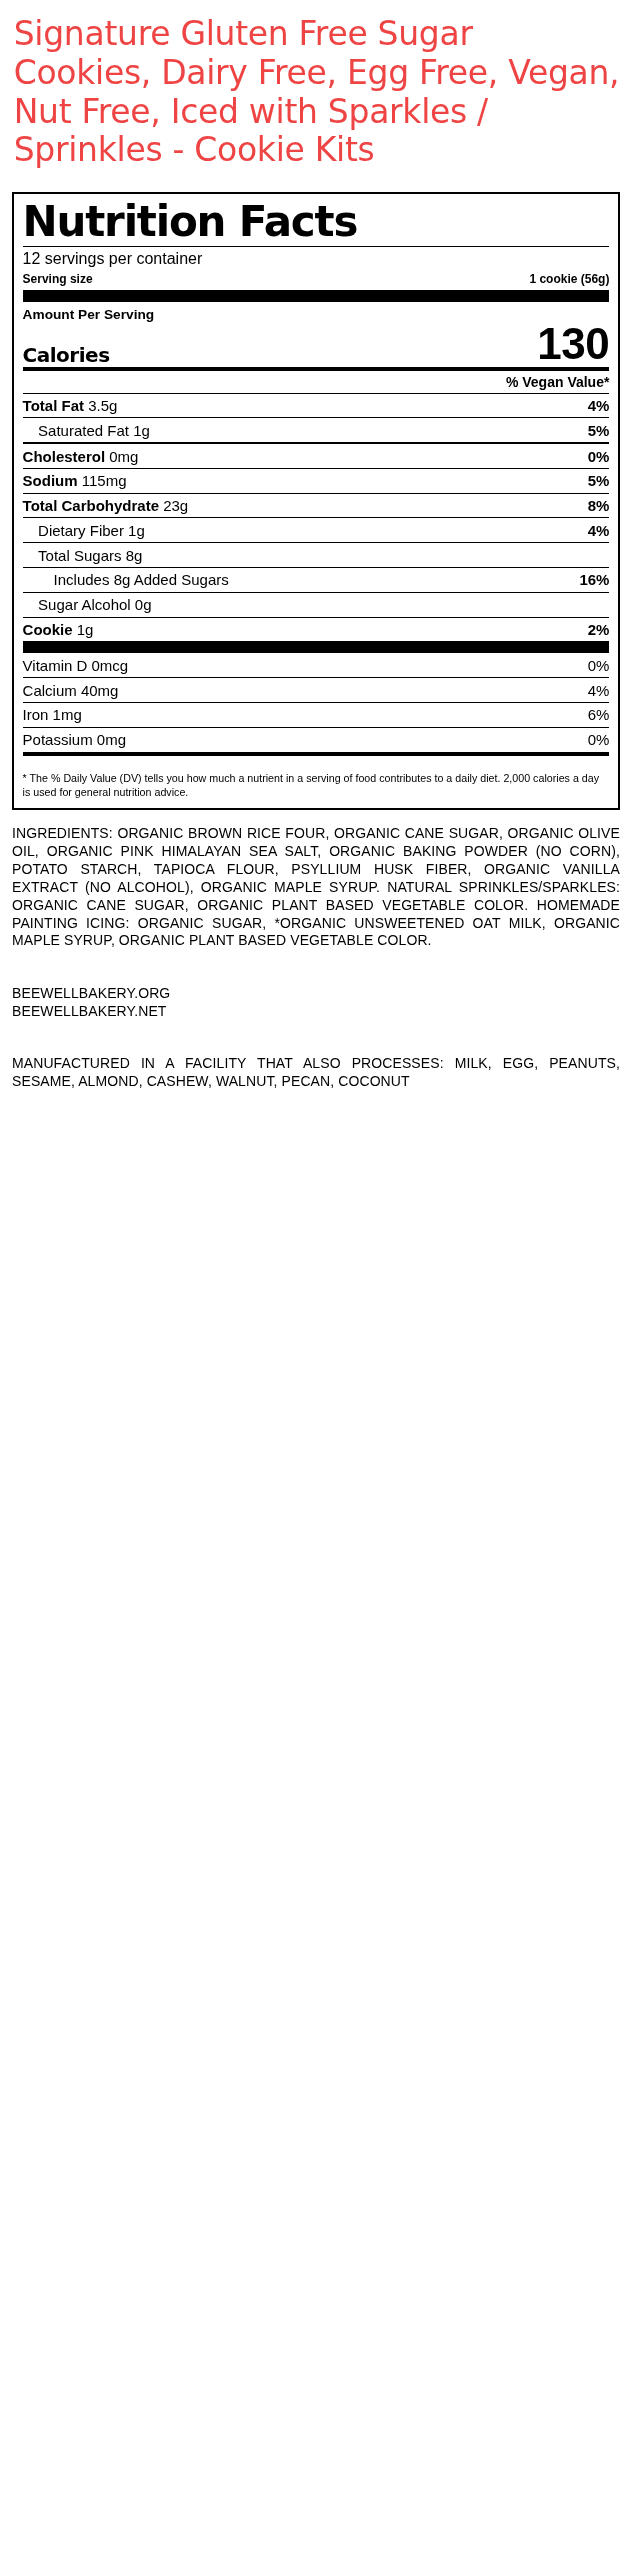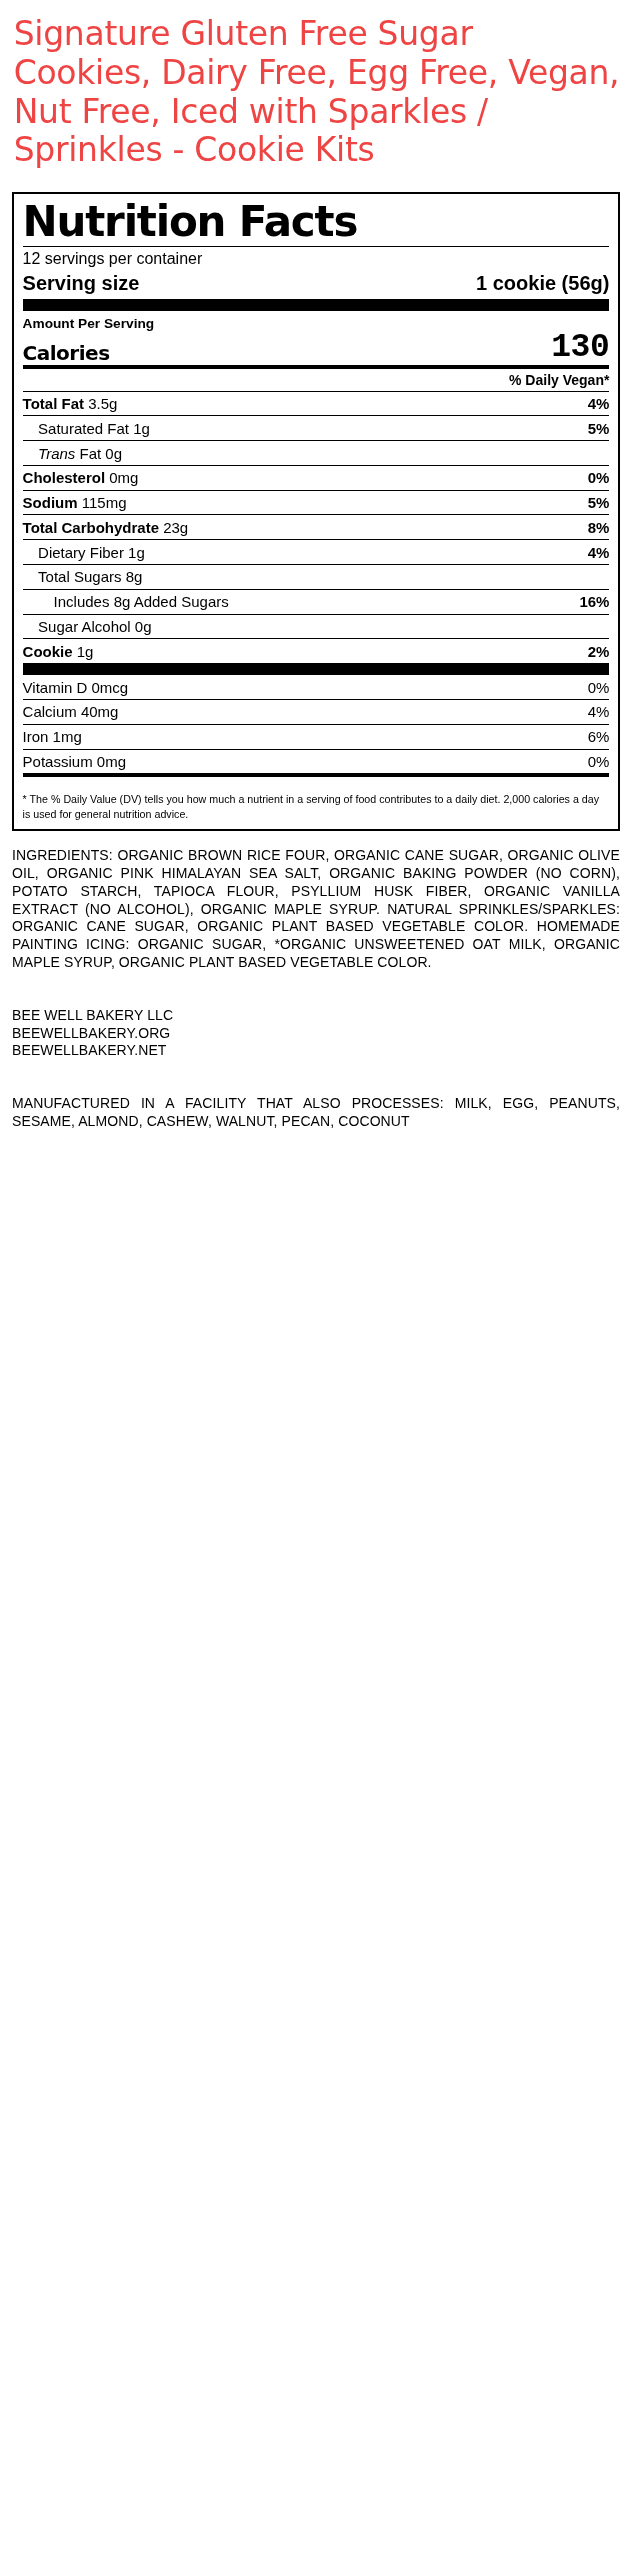--- a/index.html
+++ b/index.html
@@ -49,21 +49,21 @@
   .rule-med { border-bottom: 4.3px solid #000; }
   .rule-thick { border-bottom: 12px solid #000; }
 
   .servings {
     font-size: 16px;
     padding: 2.6px 0 2.6px 0;
   }
   .serving-size {
     display: flex;
     justify-content: space-between;
-    font-size: 20px;
+    font-size: 12px;
     font-weight: 700;
     padding: 1.7px 0 3.4px 0;
   }
   .serving-size .sz-label { letter-spacing: 0; }
   .serving-size .sz-value { font-weight: 700; }
 
   .amount-per {
     font-size: 13.7px;
     font-weight: 700;
     padding: 5px 0 0 0;
@@ -75,22 +75,22 @@
     padding-bottom: 1.7px;
   }
   .calories-label {
     font-family: "DejaVu Sans", sans-serif;
     font-size: 20px;
     font-weight: 700;
     letter-spacing: -0.5px;
     line-height: 1.05;
   }
   .calories-value {
-    font-family: Liberation Mono, monospace;
-    font-size: 33px;
+    font-family: Liberation Sans, sans-serif;
+    font-size: 44px;
     font-weight: 700;
     line-height: 1;
     letter-spacing: -0.4px;
     margin-left: 21px;
   }
   .dv-header {
     text-align: right;
     font-size: 14px;
     font-weight: 700;
     padding: 2.6px 0 2.6px 0;
@@ -153,38 +153,34 @@
 
     <div class="amount-per">Amount Per Serving</div>
 
     <div class="calories-row">
       <span class="calories-label">Calories</span>
       <span class="calories-value">130</span>
     </div>
 
     <div class="rule-med"></div>
 
-    <div class="dv-header">% Daily Vegan*</div>
+    <div class="dv-header">% Vegan Value*</div>
     <div class="rule-thin"></div>
 
     <div id="nutrient-rows">
         <div class="nf-row">
           <span class="nm"><b>Total Fat</b> 3.5g</span>
           <span class="dv">4%</span>
         </div>
         <div class="rule-thin"></div>
         <div class="nf-row indent-1">
           <span class="nm">Saturated Fat 1g</span>
           <span class="dv">5%</span>
         </div>
         <div class="rule-thin"></div>
-        <div class="nf-row indent-1">
-          <span class="nm"><span class="italic">Trans</span> Fat 0g</span>
-          <span class="dv"></span>
-        </div>
         <div class="rule-thin"></div>
         <div class="nf-row">
           <span class="nm"><b>Cholesterol</b> 0mg</span>
           <span class="dv">0%</span>
         </div>
         <div class="rule-thin"></div>
         <div class="nf-row">
           <span class="nm"><b>Sodium</b> 115mg</span>
           <span class="dv">5%</span>
         </div>
@@ -247,21 +243,20 @@
     <div class="rule-med"></div>
 
     <div class="footnote">* The % Daily Value (DV) tells you how much a nutrient in a serving of food contributes to a daily diet. 2,000 calories a day is used for general nutrition advice.</div>
   </div>
 
   <div class="block">INGREDIENTS: ORGANIC BROWN RICE FOUR, ORGANIC CANE SUGAR, ORGANIC OLIVE OIL, ORGANIC PINK HIMALAYAN SEA SALT, ORGANIC BAKING POWDER (NO CORN), POTATO STARCH, TAPIOCA FLOUR, PSYLLIUM HUSK FIBER, ORGANIC VANILLA EXTRACT (NO ALCOHOL), ORGANIC MAPLE SYRUP. NATURAL SPRINKLES/SPARKLES: ORGANIC CANE SUGAR, ORGANIC PLANT BASED VEGETABLE COLOR. HOMEMADE PAINTING ICING: ORGANIC SUGAR, *ORGANIC UNSWEETENED OAT MILK, ORGANIC MAPLE SYRUP, ORGANIC PLANT BASED VEGETABLE COLOR.</div>
 
   <div class="gap"></div>
 
   <div class="block lines">
-    <span class="ln">BEE WELL BAKERY LLC</span>
     <span class="ln">BEEWELLBAKERY.ORG</span>
     <span class="ln">BEEWELLBAKERY.NET</span>
   </div>
 
   <div class="gap"></div>
 
   <div class="block">MANUFACTURED IN A FACILITY THAT ALSO PROCESSES: MILK, EGG, PEANUTS, SESAME, ALMOND, CASHEW, WALNUT, PECAN, COCONUT</div>
 
 </div>
 

